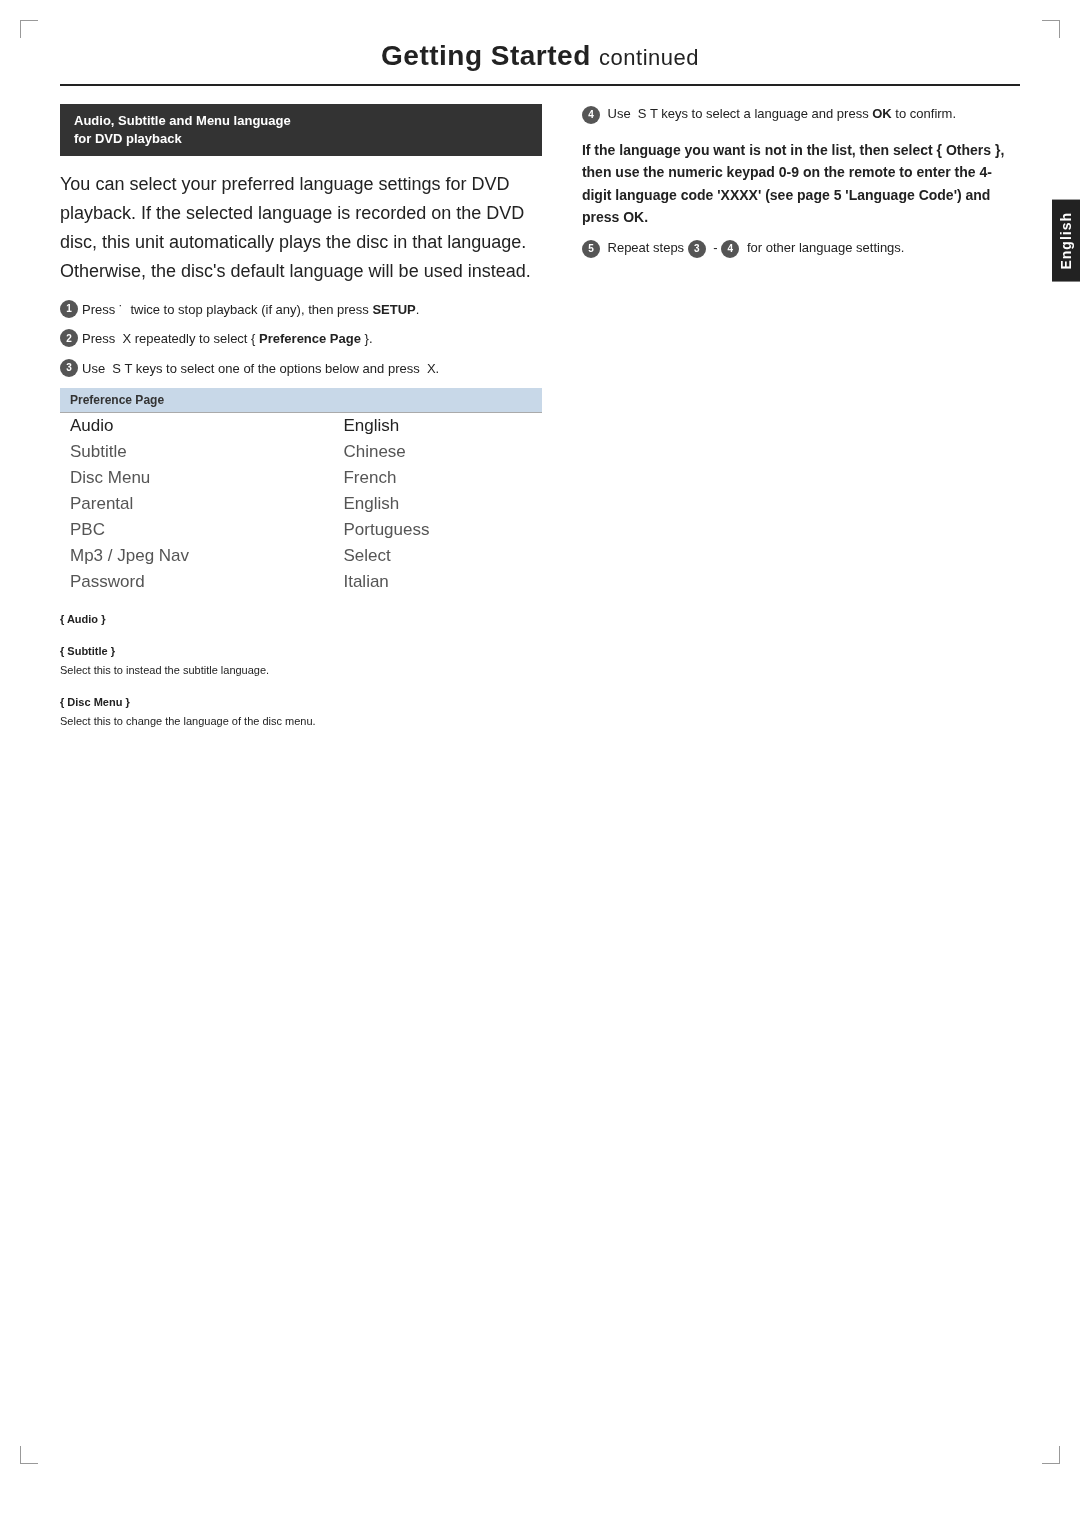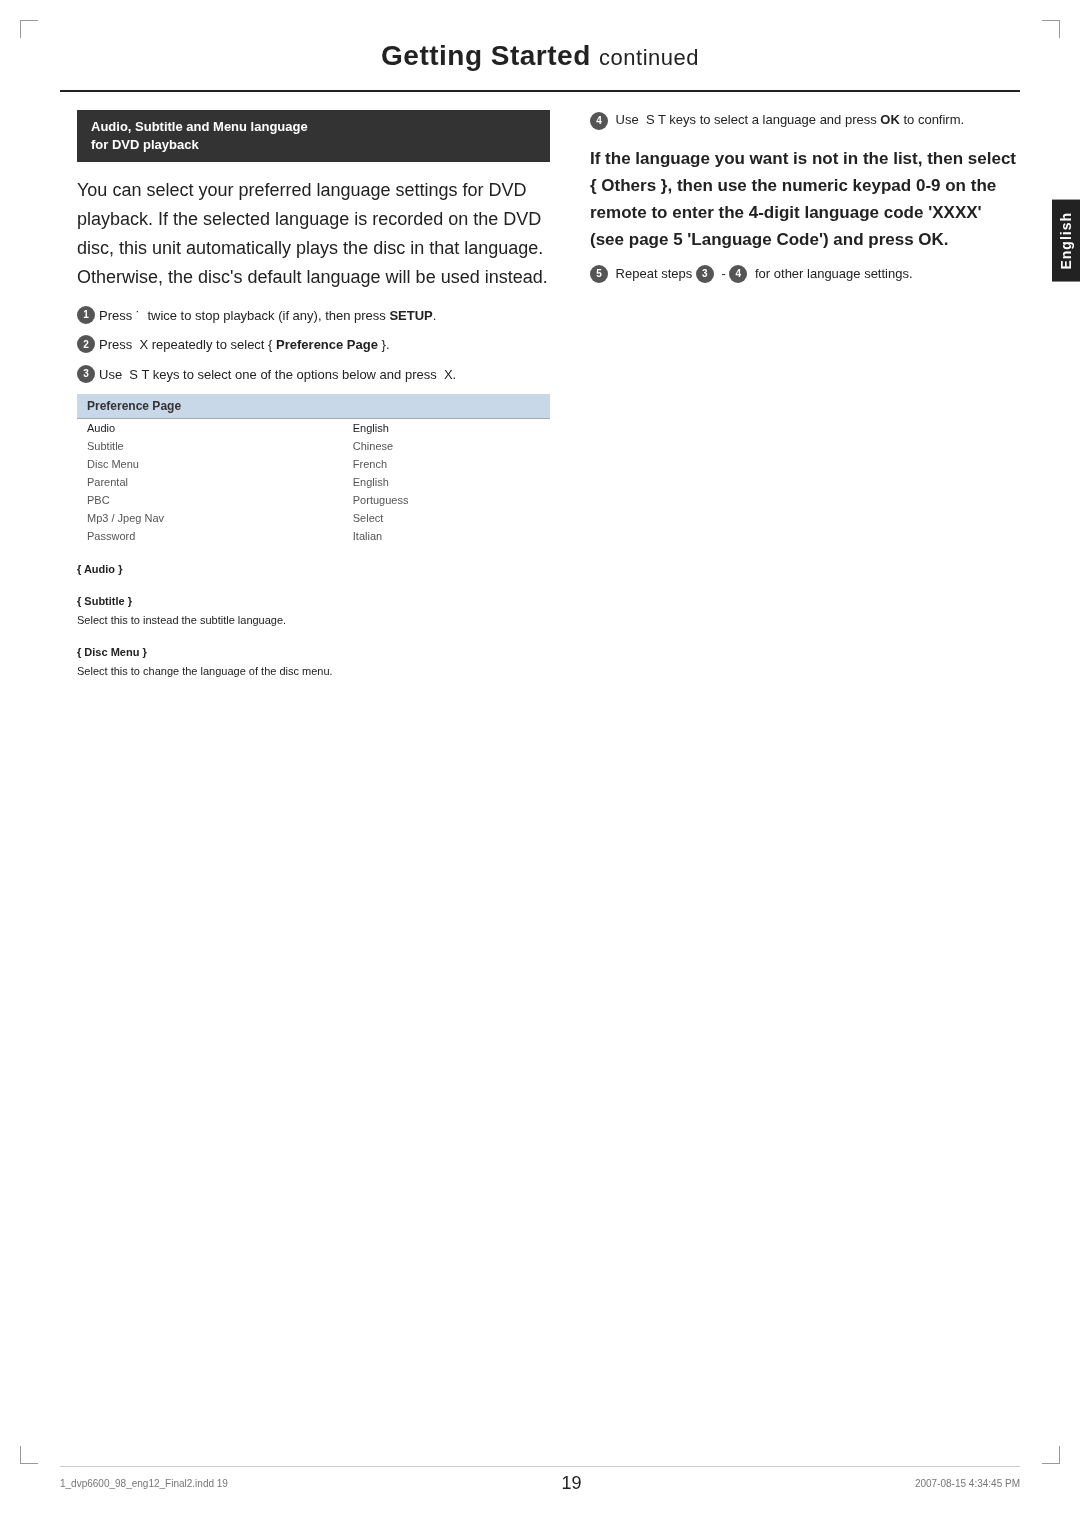--- a/index.html
+++ b/index.html
@@ -31,21 +31,21 @@
     .corner-mark.top-left { top: 20px; left: 20px; border-width: 1px 0 0 1px; }
     .corner-mark.top-right { top: 20px; right: 20px; border-width: 1px 1px 0 0; }
     .corner-mark.bottom-left { bottom: 60px; left: 20px; border-width: 0 0 1px 1px; }
     .corner-mark.bottom-right { bottom: 60px; right: 20px; border-width: 0 1px 1px 0; }
 
     
     .page-title {
       text-align: center;
       font-size: 28px;
       font-weight: bold;
-      margin-bottom: 18px;
+      margin-bottom: 12px;
       letter-spacing: 0.5px;
     }
     .page-title .continued {
       font-weight: normal;
       font-size: 22px;
     }
 
     
     .title-rule {
       border: none;
@@ -67,21 +67,20 @@
       font-size: 14px;
       font-weight: bold;
       letter-spacing: 1px;
       width: 28px;
     }
 
     
     .content-area {
       display: flex;
       gap: 40px;
-      margin-left: 17px;
     }
 
     .left-col {
       flex: 1.1;
       min-width: 0;
     }
 
     .right-col {
       flex: 1;
       min-width: 0;
@@ -135,21 +134,21 @@
       text-align: left;
       font-weight: normal;
       border-bottom: 1px solid #aaa;
       font-size: 12px;
     }
 
     .pref-table td {
       padding: 3px 10px;
       vertical-align: top;
       color: #555;
-      font-size: 11px;
+      font-size: 17px;
     }
 
     .pref-table tr:first-child td {
       color: #222;
       font-weight: normal;
     }
 
     
     .pref-table thead tr th {
       font-weight: bold;
@@ -170,21 +169,21 @@
 
     
     .right-step {
       font-size: 13px;
       line-height: 1.6;
       margin-bottom: 14px;
     }
 
     .right-step-bold {
       font-weight: bold;
-      font-size: 17px;
+      font-size: 14px;
       line-height: 1.6;
       margin-bottom: 10px;
     }
 
     
     .footer {
       position: absolute;
       bottom: 30px;
       left: 60px;
       right: 60px;
@@ -344,19 +343,14 @@
       </div>
 
       <div class="right-step">
         <span class="num-circle">5</span>
         Repeat steps <span class="num-circle">3</span> - <span class="num-circle">4</span> for other language settings.
       </div>
 
     </div>
   </div>
 
-  <div class="footer">
-    <span>1_dvp6600_98_eng12_Final2.indd  19</span>
-    <span class="page-number">19</span>
-    <span>2007-08-15  4:34:45 PM</span>
-  </div>
 
 </div>
 
 </body></html>

